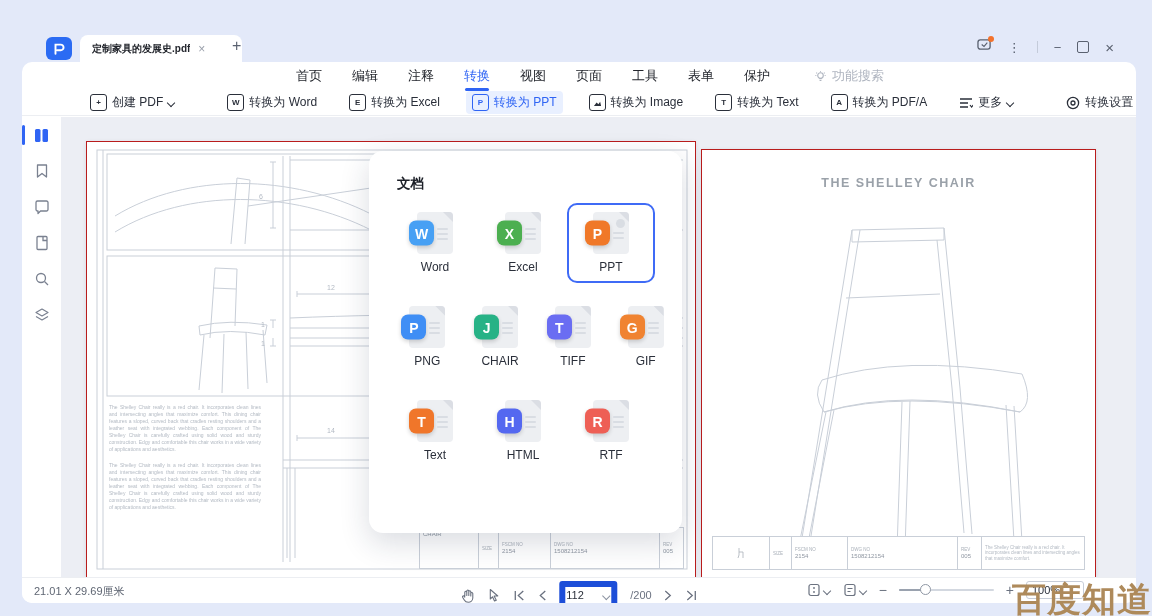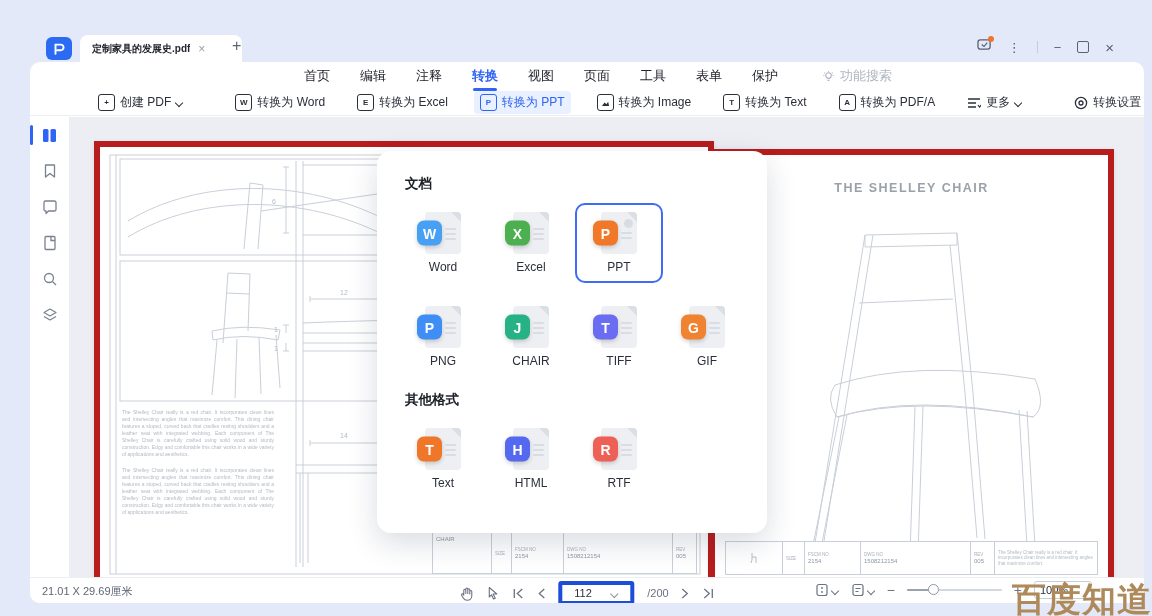--- a/index.html
+++ b/index.html
@@ -14,27 +14,27 @@
        border-radius:8px 8px 0 0;display:flex;align-items:center;padding:0 8px 0 12px;}
   .tab-title{font-size:10px;color:#23262D;font-weight:bold;white-space:nowrap;overflow:hidden;}
   .tab-close{margin-left:8px;color:#9AA0AB;font-size:12px;cursor:pointer;line-height:1;}
   .tab-add{position:absolute;left:232px;top:38px;color:#5A6170;font-size:16px;line-height:1;}
   .wincontrols{position:absolute;right:38px;top:38px;display:flex;align-items:center;gap:16px;color:#5A6170;}
   .winsep{width:1px;height:12px;background:#C4CBDA;}
   .wc-min{font-size:13px;} .wc-max{width:10px;height:10px;border:1.4px solid #5A6170;border-radius:2px;}
   .wc-close{font-size:15px;}
   .fb-dot{position:absolute;right:-2px;top:-2px;width:6px;height:6px;border-radius:50%;background:#F3722C;}
   
-  .app{position:absolute;left:30px;top:62px;width:1114px;height:541px;background:#fff;
+  .app{position:absolute;left:22px;top:62px;width:1114px;height:541px;background:#fff;
        border-radius:10px;overflow:hidden;}
   
   .menubar{position:absolute;left:0;top:0;width:100%;height:28px;display:flex;align-items:center;
            padding-left:274px;box-sizing:border-box;gap:30px;font-size:13px;color:#23262D;}
   .menu-item{position:relative;cursor:pointer;white-space:nowrap;}
-  .menu-item.active{color:#2F64F4;font-weight:bold;}
+  .menu-item.active{color:#2F64F4;font-weight:normal;}
   .menu-item.active::after{content:"";position:absolute;left:50%;transform:translateX(-50%);
            bottom:-6px;width:24px;height:3px;border-radius:2px;background:#2F64F4;}
   .feature-search{display:flex;align-items:center;gap:5px;color:#AEB4BF;margin-left:14px;font-size:13px;}
   
   .toolbar{position:absolute;left:0;top:28px;width:100%;height:26px;display:flex;align-items:center;
            padding-left:62px;box-sizing:border-box;gap:20px;font-size:12px;color:#2A2F3A;
            border-bottom:1px solid #ECEEF2;}
   .tbtn{display:flex;align-items:center;gap:5px;cursor:pointer;padding:3px 6px;border-radius:4px;white-space:nowrap;}
   .tbtn.active{background:#E9F0FF;color:#2F64F4;}
   .tsep{width:1px;height:14px;background:#DDE1E8;}
@@ -43,34 +43,34 @@
                 border-bottom:1.3px solid currentColor;transform:rotate(45deg);}
   .ticon{width:15px;height:15px;border:1.3px solid currentColor;border-radius:3px;display:flex;
          align-items:center;justify-content:center;font-size:8px;font-weight:bold;position:relative;}
   
   .sidebar{position:absolute;left:0;top:55px;width:39px;bottom:25px;background:#fff;border-right:1px solid #ECEEF2;}
   .side-item{width:39px;height:36px;display:flex;align-items:center;justify-content:center;color:#7A8190;cursor:pointer;position:relative;}
   .side-item.active{color:#2F64F4;}
   .side-item.active::before{content:"";position:absolute;left:0;top:8px;width:3px;height:20px;border-radius:2px;background:#2F64F4;}
   
   .content{position:absolute;left:39px;top:55px;right:0;bottom:25px;background:#ECEEF4;overflow:hidden;}
-  .page{position:absolute;background:#fff;border:6px solid #b91c1c;box-shadow:0 1px 4px rgba(30,40,70,.10);}
+  .page{position:absolute;background:#fff;border:1px solid #b91c1c;box-shadow:0 1px 4px rgba(30,40,70,.10);}
   .draw{stroke:#C9CFD8;fill:none;stroke-width:1;}
   .dimtxt{fill:#B3BAC4;font-size:7px;font-family:"Liberation Sans",sans-serif;}
   .para{position:absolute;font-size:5px;line-height:7px;color:#B3BAC3;text-align:justify;}
   .pgtitle{position:absolute;top:26px;left:0;right:0;text-align:center;color:#9AA1A9;font-weight:bold;
            font-size:12.5px;letter-spacing:1.5px;}
   .tblock{position:absolute;border:1px solid #C9CFD8;display:flex;background:#fff;}
   .tcell{border-left:1px solid #C9CFD8;padding:2px 3px;box-sizing:border-box;display:flex;flex-direction:column;justify-content:center;}
   .tcell:first-child{border-left:none;}
   .tlab{font-size:4.5px;color:#A9B0B9;line-height:5px;}
   .tval{font-size:6px;color:#8F97A2;line-height:8px;}
   .tnote{font-size:4.5px;line-height:5.5px;color:#B3BAC3;}
   
-  .panel{position:absolute;left:308px;top:34px;width:390px;height:382px;background:#fff;border-radius:14px;
+  .panel{position:absolute;left:308px;top:34px;width:313px;height:382px;background:#fff;border-radius:14px;
          box-shadow:0 10px 30px rgba(25,35,70,.16);z-index:50;padding:24px 0 0 22px;box-sizing:border-box;}
   .sect-title{font-size:13.5px;font-weight:bold;color:#1B1F27;margin:0 0 10px 6px;}
   .row{display:flex;margin-bottom:14px;}
   .cell{width:88px;height:80px;display:flex;flex-direction:column;align-items:center;justify-content:center;
         border:2px solid transparent;border-radius:10px;cursor:pointer;box-sizing:border-box;}
   .cell.sel{border-color:#3F6BF6;}
   .flabel{font-size:12px;color:#2A2F3A;margin-top:6px;}
   .fpage{position:relative;width:36px;height:42px;background:#EDEFF2;border-radius:4px;}
   .fpage::before{content:"";position:absolute;right:0;top:0;width:10px;height:10px;background:#DBDEE4;
         border-radius:0 4px 0 6px;clip-path:polygon(0 0,100% 100%,100% 0);}
@@ -79,22 +79,22 @@
   .fpie{position:absolute;right:4px;top:7px;width:9px;height:9px;border-radius:50%;background:#D9DDE3;}
   .fbadge{position:absolute;left:-8px;top:50%;transform:translateY(-50%);width:25px;height:25px;border-radius:7px;
         color:#fff;font-weight:bold;font-size:14px;display:flex;align-items:center;justify-content:center;
         box-shadow:0 2px 4px rgba(0,0,0,.18);}
   
   .statusbar{position:absolute;left:0;bottom:0;width:100%;height:25px;background:#fff;border-top:1px solid #ECEEF2;
         font-size:11px;color:#5F6673;}
   .sb-left{position:absolute;left:12px;top:6px;}
   .sb-center{position:absolute;left:50%;transform:translateX(-50%);top:3px;display:flex;align-items:center;gap:13px;color:#6B7280;}
   .sb-right{position:absolute;right:52px;top:3px;display:flex;align-items:center;gap:12px;color:#6B7280;}
-  .pageinput{width:44px;height:16px;border:4px solid #1d4ed8;border-radius:3px;display:flex;align-items:center;
-        justify-content:space-between;padding:0 12px;font-size:11px;color:#2A2F3A;background:#fff;}
+  .pageinput{width:44px;height:16px;border:6px solid #1d4ed8;border-radius:3px;display:flex;align-items:center;
+        justify-content:space-between;padding:0 1px;font-size:11px;color:#2A2F3A;background:#fff;}
   .zoombox{width:46px;height:16px;border:1px solid #C7CDD8;border-radius:3px;display:flex;align-items:center;
         padding:0 5px;font-size:11px;color:#2A2F3A;background:#fff;}
   .slider{width:95px;height:2px;background:#D3D8E0;border-radius:2px;position:relative;}
   .slider .fill{position:absolute;left:0;top:0;height:2px;width:26px;background:#9AA2AF;border-radius:2px;}
   .slider .thumb{position:absolute;left:21px;top:-5px;width:11px;height:11px;border-radius:50%;background:#fff;
         border:1.4px solid #8F97A4;box-sizing:border-box;}
   .viewbtn{display:flex;align-items:center;gap:3px;}
   .watermark{position:absolute;right:0;bottom:0;z-index:999;font-size:34px;font-weight:900;color:#AE8A5B;
         letter-spacing:1px;line-height:1;}
   .minus{font-size:14px;} .plus{font-size:14px;}
@@ -403,21 +403,20 @@
         </div>
         <div class="cell">
           <div class="fpage">
             <span class="flines"></span>
             <span class="fbadge" style="background: rgb(240, 131, 49);">G</span>
           </div>
           <div class="flabel">GIF</div>
         </div>
       </div>
 
-      <div class="sect-title">其他格式</div>
       <div class="row">
         <div class="cell">
           <div class="fpage">
             <span class="flines"></span>
             <span class="fbadge" style="background: rgb(240, 118, 42);">T</span>
           </div>
           <div class="flabel">Text</div>
         </div>
         <div class="cell">
           <div class="fpage">

